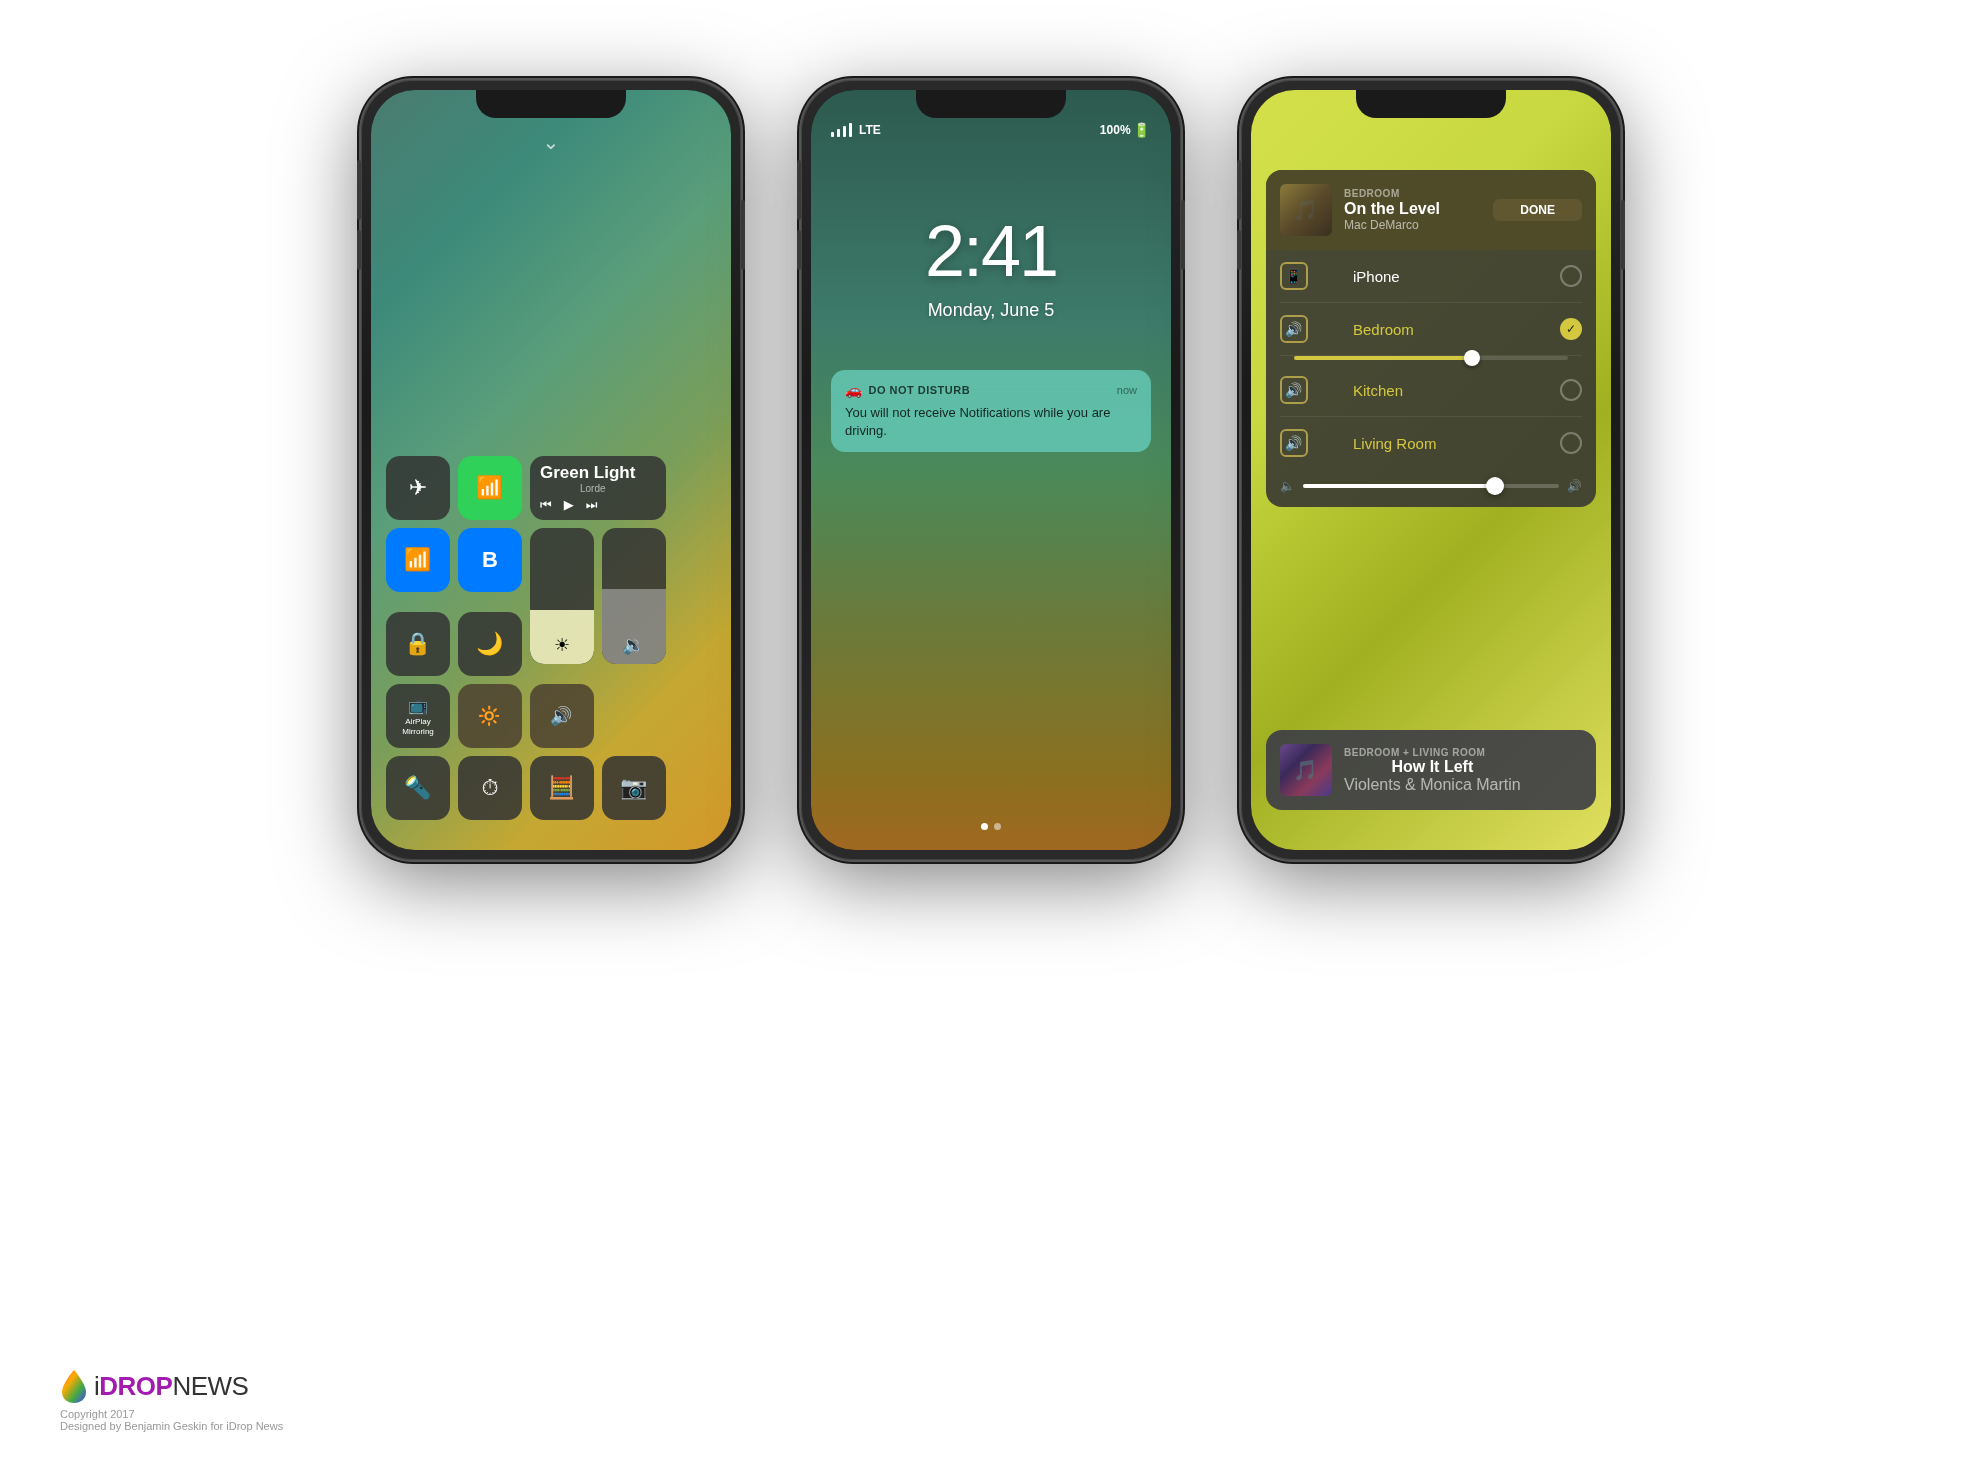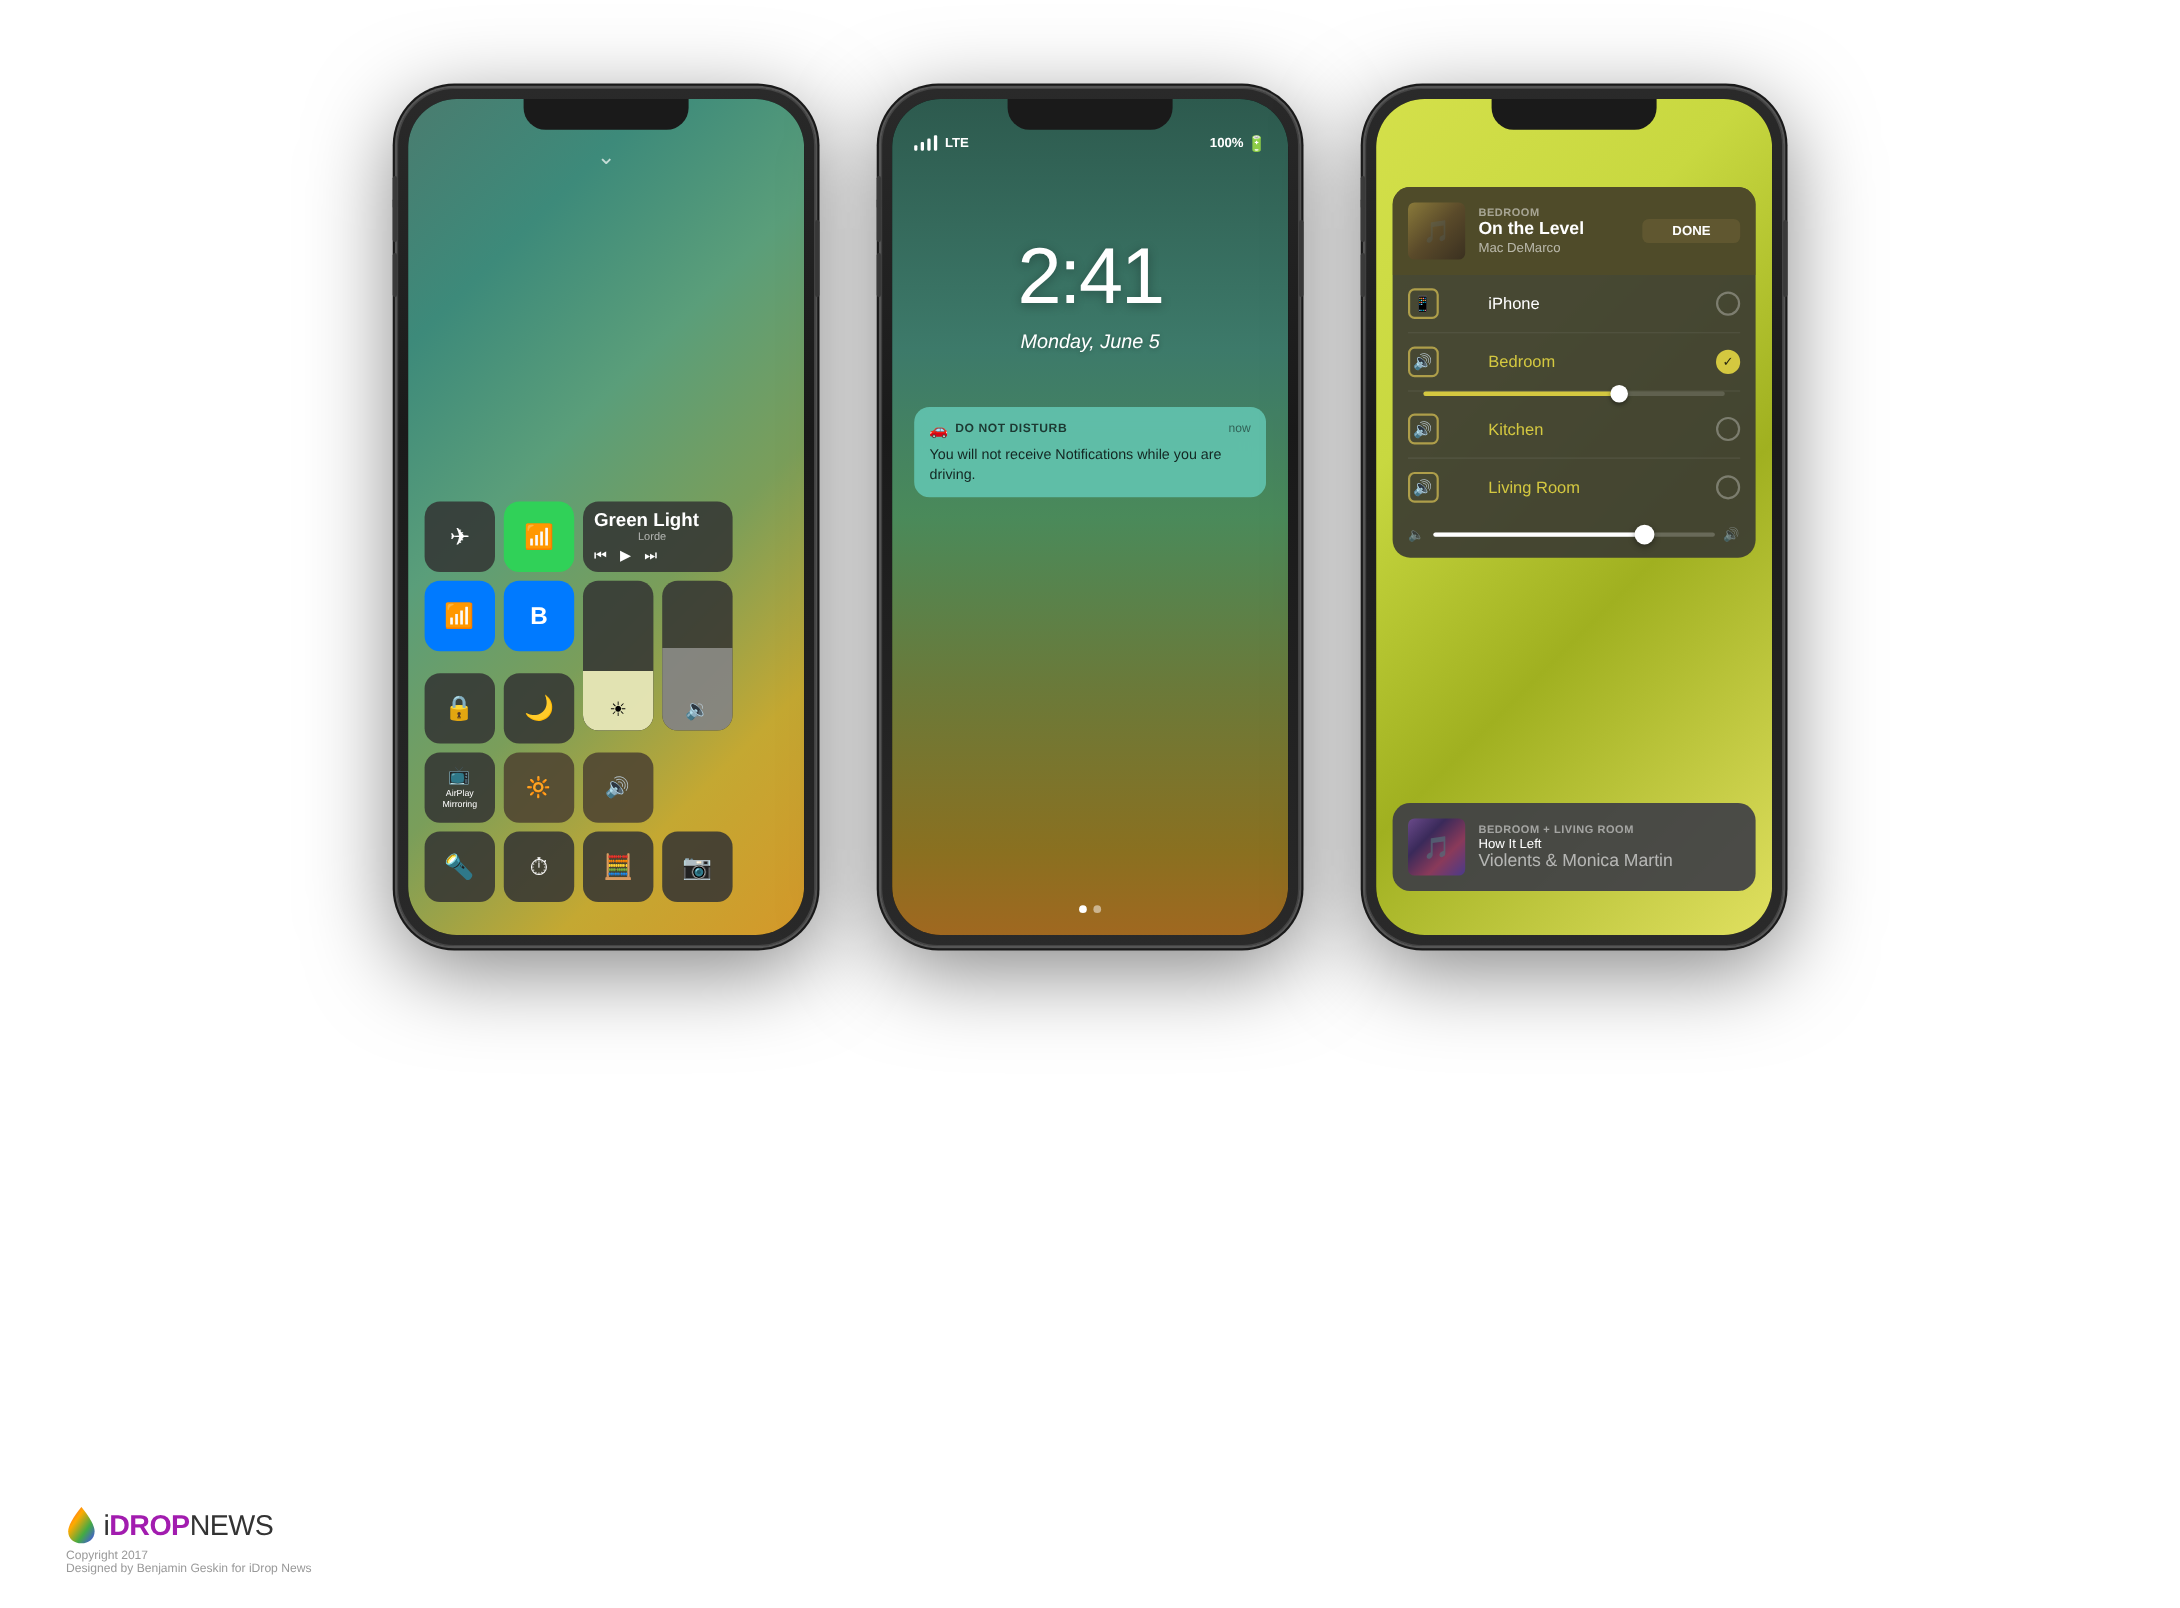--- a/index.html
+++ b/index.html
@@ -146,21 +146,20 @@
     .ls-date {
       position: absolute;
       top: 210px;
       left: 50%;
       transform: translateX(-50%);
       color: white;
       font-size: 18px;
       font-weight: 400;
       white-space: nowrap;
       text-shadow: 0 1px 5px rgba(0,0,0,0.3);
-      font-style: italic;
     }
 
     .ls-notification {
       position: absolute;
       top: 280px;
       left: 20px;
       right: 20px;
       background: rgba(100, 200, 180, 0.85);
       border-radius: 14px;
       padding: 12px 14px;
@@ -401,23 +400,24 @@
     }
 
     .ap-song2-room {
       font-size: 10px;
       color: rgba(255,255,255,0.5);
       letter-spacing: 0.5px;
       font-weight: 600;
     }
 
     .ap-song2-title {
-      font-size: 12px;
-      font-weight: 400;
+      font-size: 16px;
+      font-weight: 700;
       color: white;
+      text-align: center;
     }
 
     .ap-song2-artist {
       font-size: 16px;
       color: rgba(255,255,255,0.6);
     }
 
     
     .footer {
       position: absolute;

